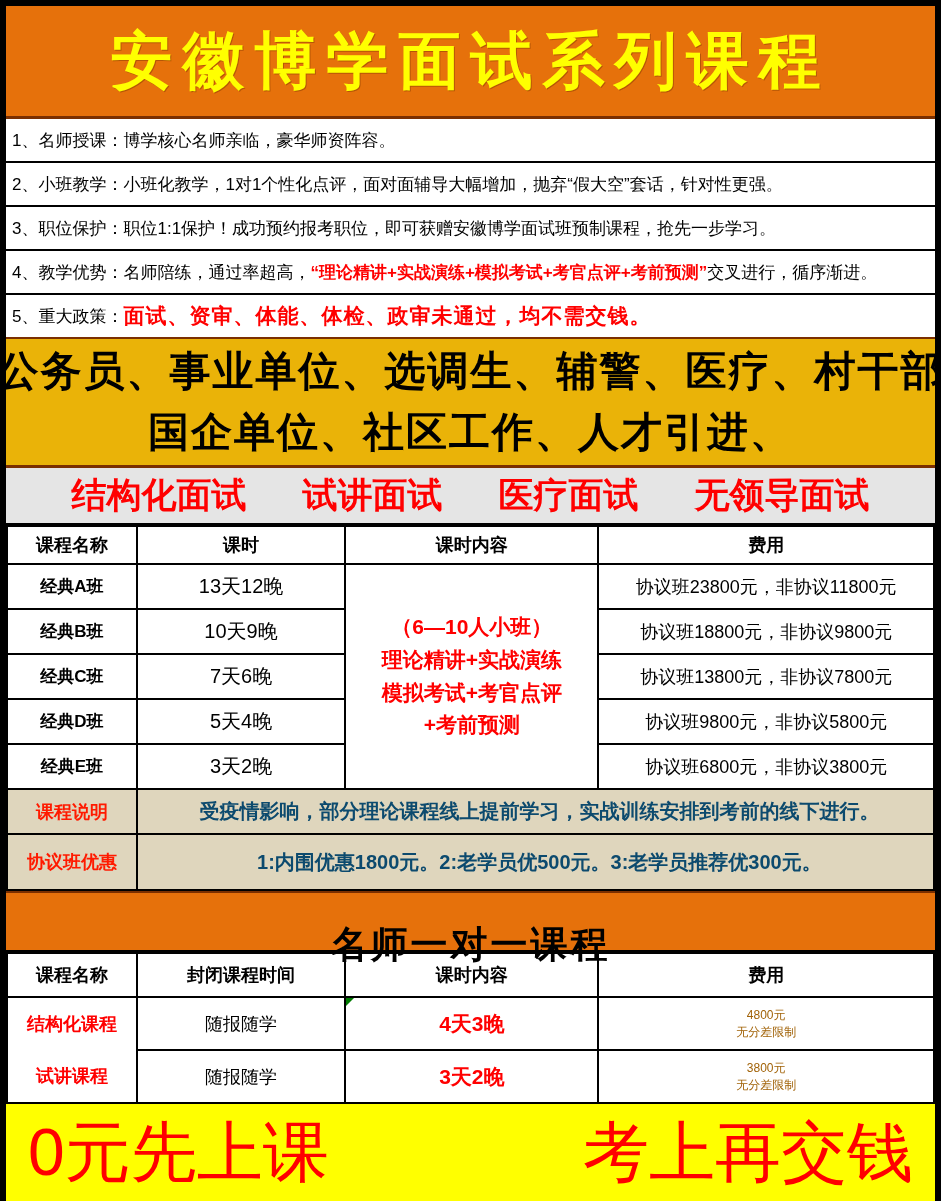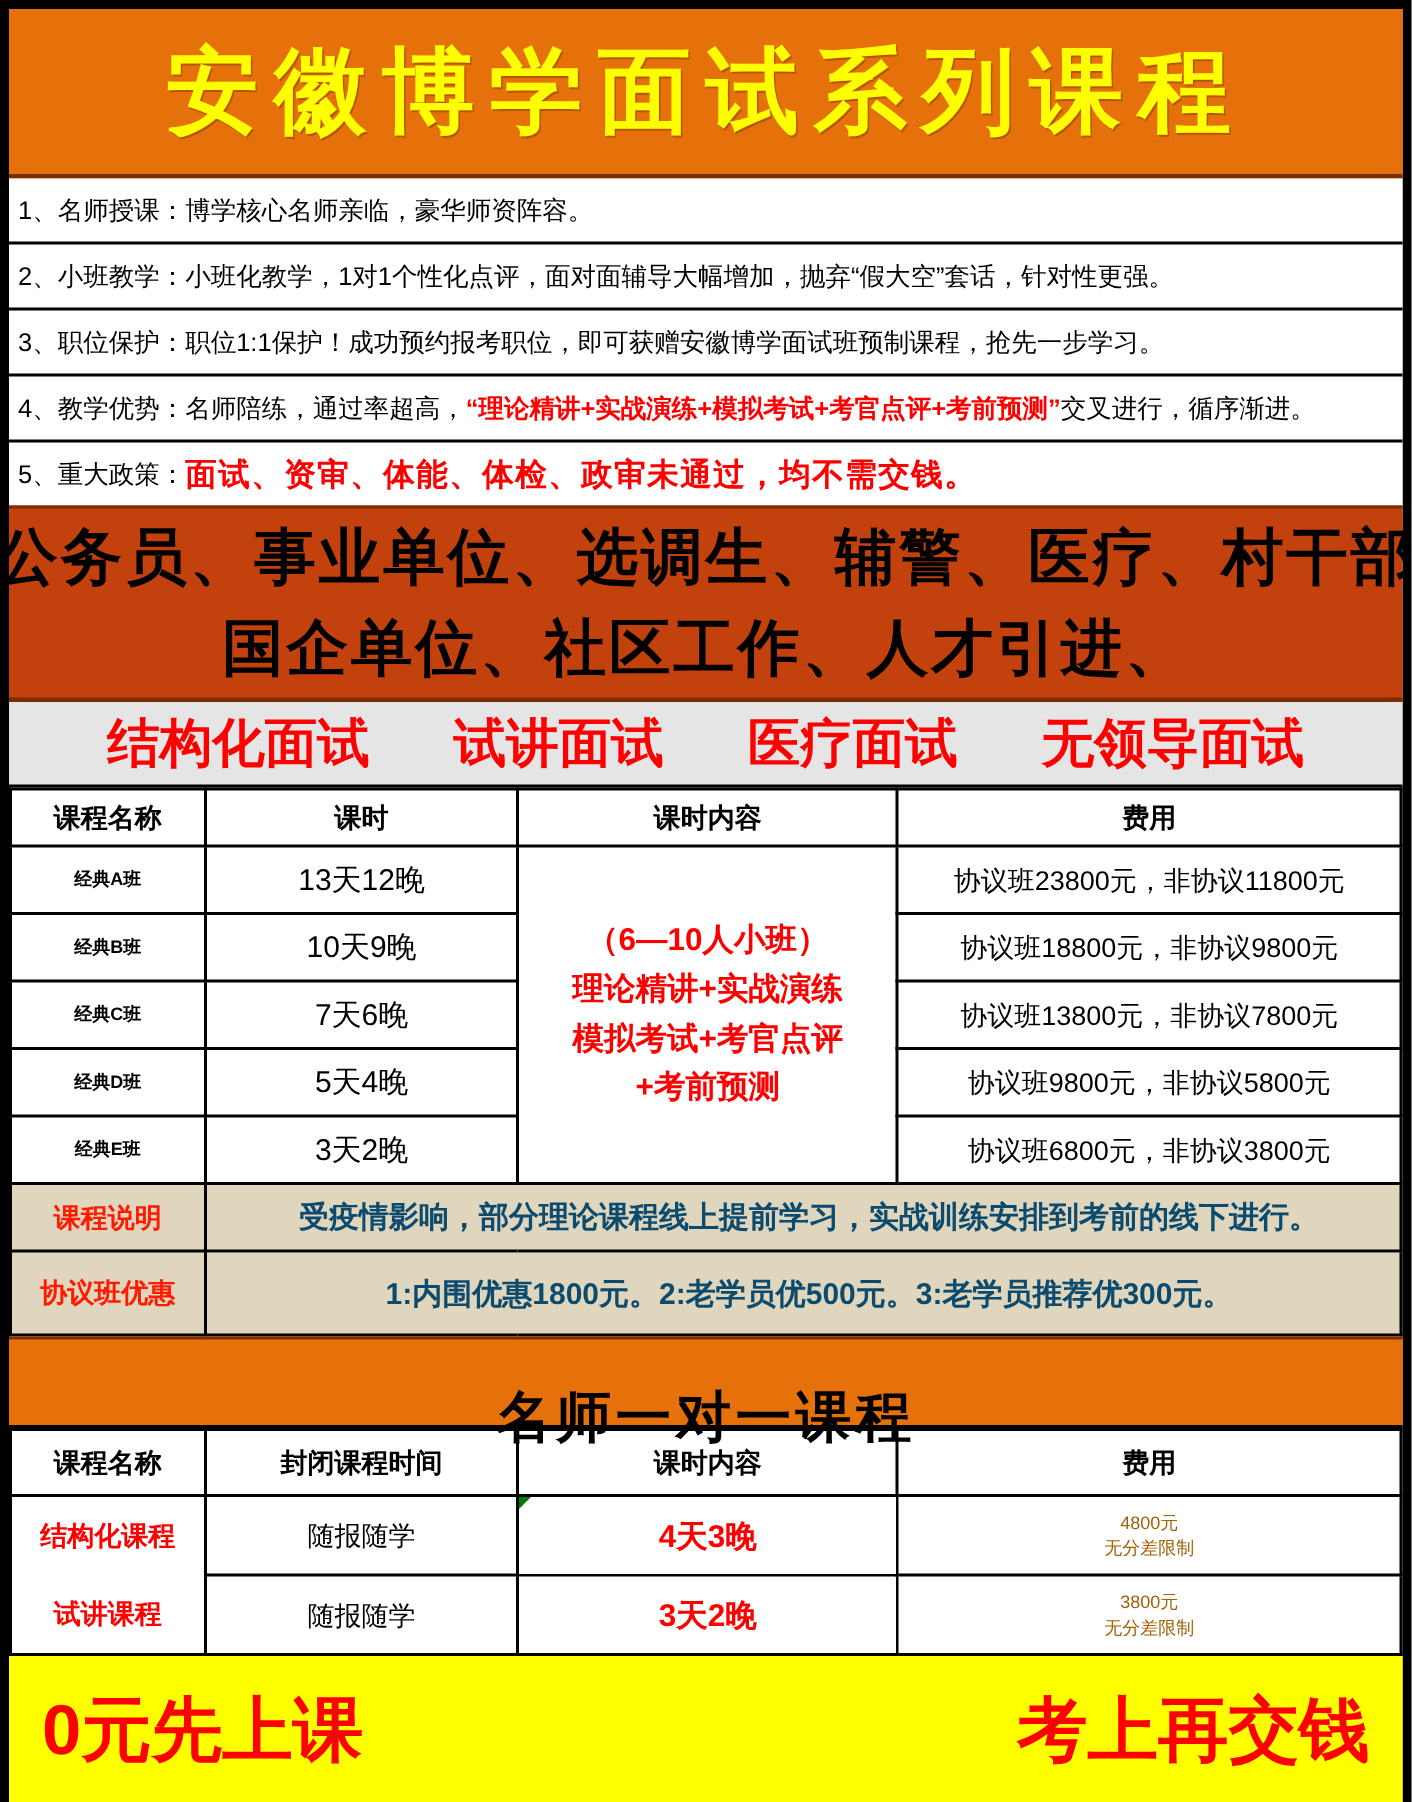--- a/index.html
+++ b/index.html
@@ -42,21 +42,21 @@
     display:flex;align-items:center;
     padding:3px 6px;
     font-size:17px;color:#000;
     white-space:nowrap;overflow:hidden;
   }
   .point .red-quote{color:#FF0000;font-weight:bold;}
   .point .red-big{color:#FF0000;font-weight:bold;font-size:21px;letter-spacing:1px;}
 
   
   .audience{
-    background:#c2410c;
+    background:#eab308;
     border-top:2px solid #7B2F00;
     border-bottom:3px solid #7B2F00;
     height:126px;
     display:flex;flex-direction:column;align-items:center;justify-content:center;
     gap:6px;
   }
   .audience-line{
     font-size:41px;font-weight:900;color:#000;
     letter-spacing:2px;white-space:nowrap;
   }
@@ -73,21 +73,21 @@
     color:#FF0000;font-weight:900;font-size:35px;white-space:nowrap;
   }
 
   
   table{border-collapse:collapse;width:100%;table-layout:fixed;}
   td,th{border:2px solid #000;text-align:center;vertical-align:middle;padding:0;}
   col.c1{width:14%;} col.c2{width:22.5%;} col.c3{width:27.3%;} col.c4{width:36.2%;}
 
   .t1 th{height:36px;font-size:18px;font-weight:bold;color:#000;background:#fff;}
   .t1 td{height:43px;background:#fff;}
-  .cell-name{font-weight:bold;font-size:12px;color:#000;}
+  .cell-name{font-weight:bold;font-size:17px;color:#000;}
   .cell-duration{font-size:20px;color:#000;}
   .cell-fee{font-size:18px;color:#000;}
   .cell-content{color:#FF0000;font-weight:bold;font-size:21px;line-height:1.55;}
 
   .note-row td{background:#DFD6BD;}
   .note-label{font-size:18px;font-weight:bold;color:#FF1A00;height:60px;}
   .note-text{
     font-size:20px;font-weight:bold;color:#0c4a6e;
     text-align:center;padding-left:8px;white-space:nowrap;overflow:hidden;
   }
@@ -118,21 +118,21 @@
   }
 
   
   .footer{
     background:#FFFF00;
     height:98px;
     display:flex;align-items:center;justify-content:space-between;
     padding:0 22px;
   }
   .footer-text{
-    color:#FF0000;font-weight:700;font-size:47px;white-space:nowrap;
+    color:#FF0000;font-weight:400;font-size:66px;white-space:nowrap;
   }
 </style>
 </head>
 <body>
 
 <div class="page">
 
   <div class="hero">
     <div class="hero-title">安徽博学面试系列课程</div>
   </div>

